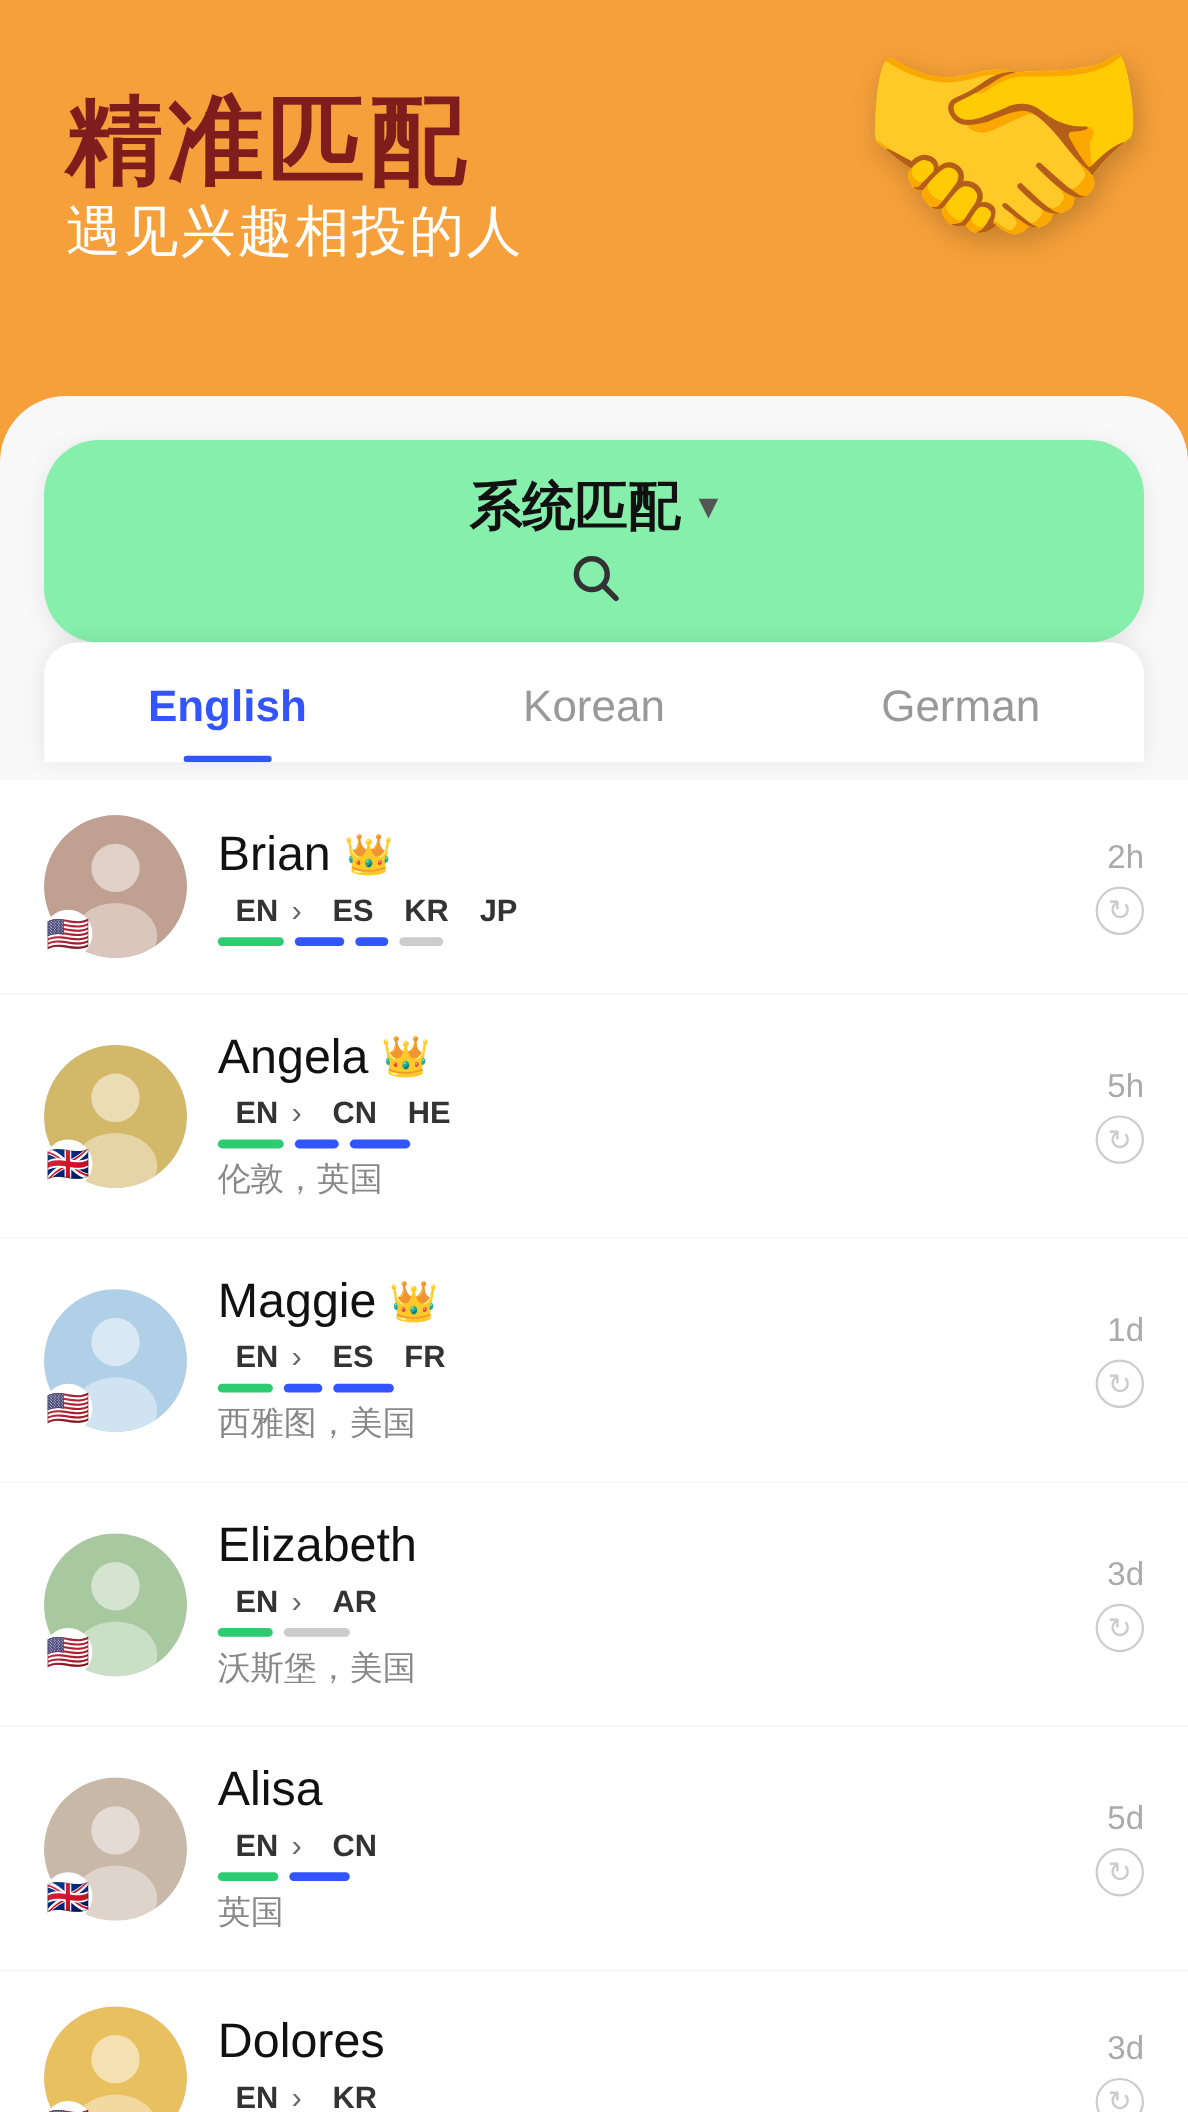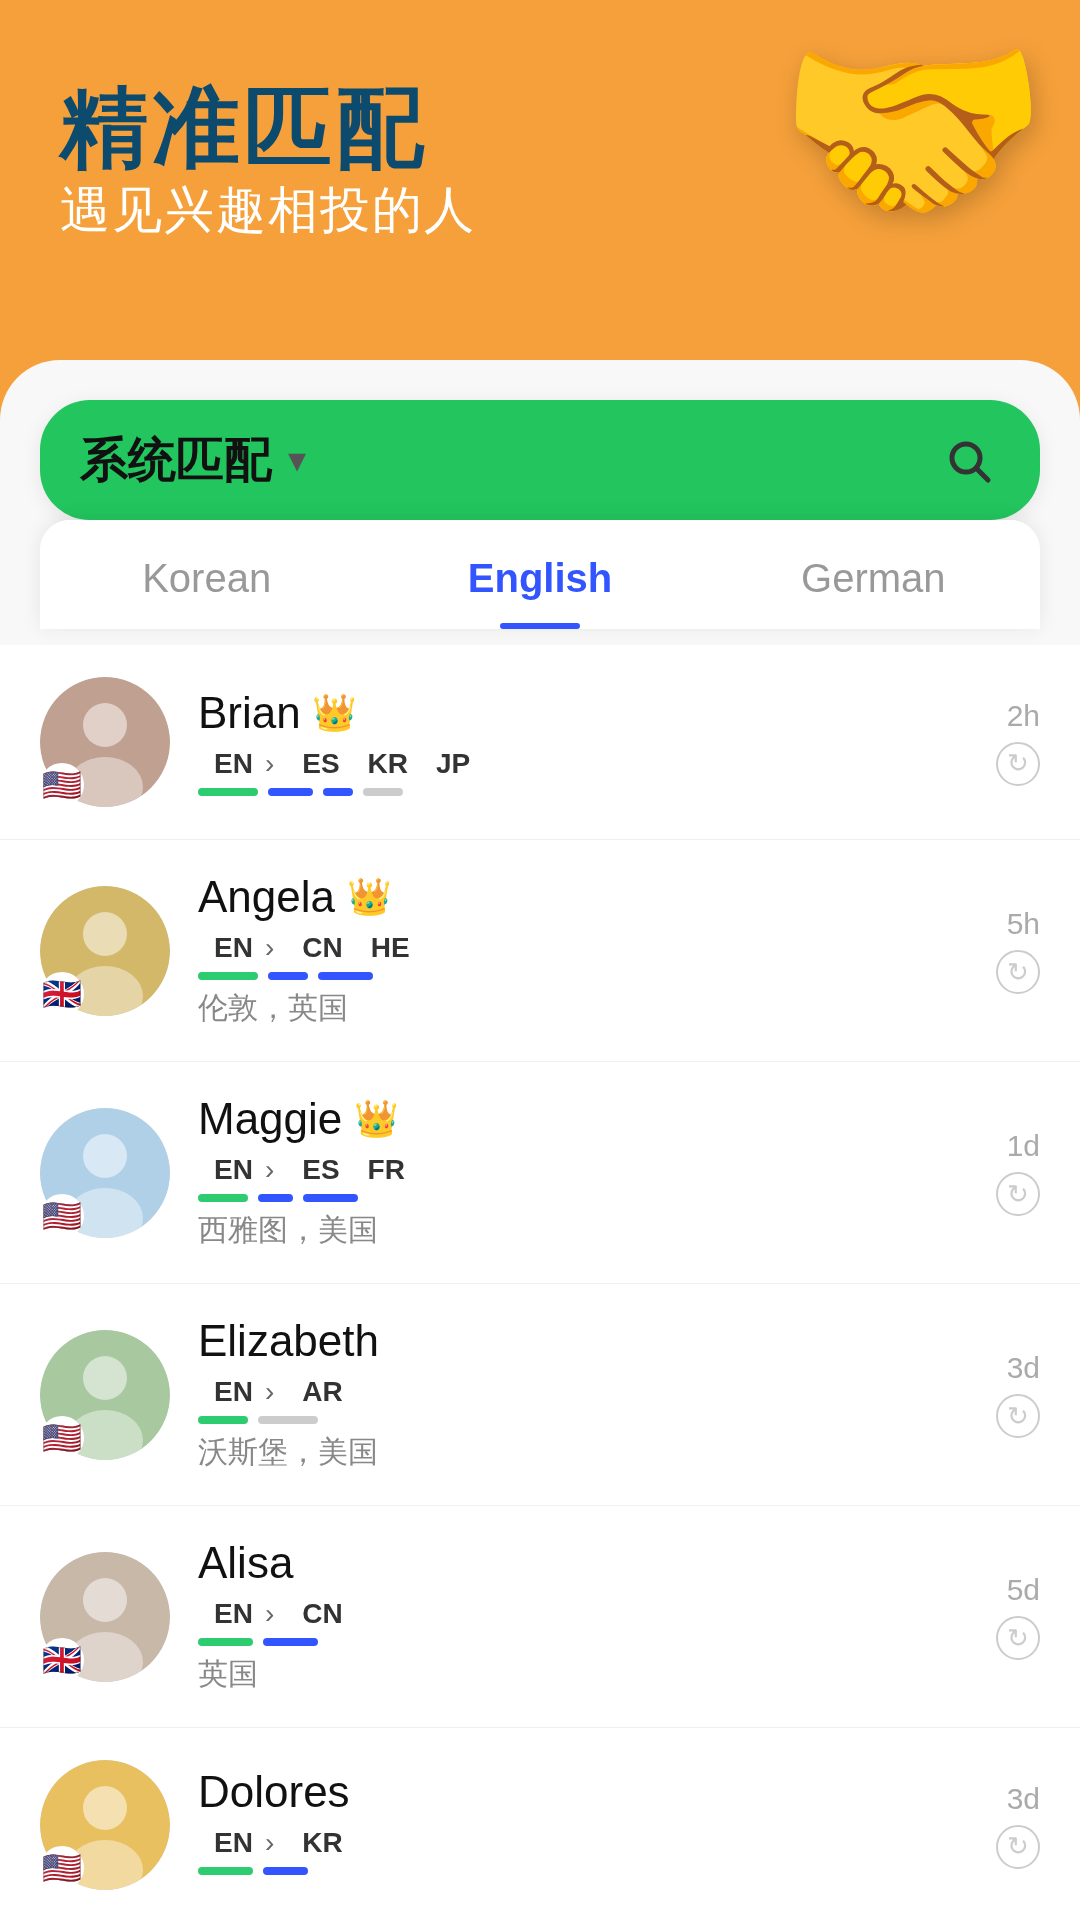--- a/index.html
+++ b/index.html
@@ -14,21 +14,21 @@
 
     .header-area {
       position: relative;
       padding: 80px 60px 40px 60px;
       background: #F5A03A;
       overflow: hidden;
       min-height: 340px;
     }
 
     .header-title {
-      color: #0c4a6e;
+      color: #7f1d1d;
       font-size: 88px;
       font-weight: 900;
       line-height: 1.1;
       letter-spacing: 4px;
     }
 
     .header-subtitle {
       color: white;
       font-size: 50px;
       font-weight: 500;
@@ -45,28 +45,29 @@
 
     .main-card {
       background: #F8F8F8;
       border-radius: 60px 60px 0 0;
       margin-top: 20px;
       min-height: 1560px;
       overflow: hidden;
     }
 
     .search-bar-container {
-      background: #22c55e;
+      background: #86efac;
       border-radius: 50px;
       margin: 40px 40px 0 40px;
       padding: 28px 40px;
       display: flex;
       align-items: center;
       justify-content: space-between;
       box-shadow: 0 4px 20px rgba(0,0,0,0.08);
+      flex-direction: column;
     }
 
     .search-bar-left {
       display: flex;
       align-items: center;
       gap: 16px;
     }
 
     .search-bar-title {
       font-size: 48px;
@@ -297,25 +298,25 @@
     <div class="search-icon-btn">
       <svg class="search-icon-svg" viewBox="0 0 24 24">
         <circle cx="11" cy="11" r="7" stroke="#333" stroke-width="2.5" fill="none"></circle>
         <line x1="16.5" y1="16.5" x2="22" y2="22" stroke="#333" stroke-width="2.5" stroke-linecap="round"></line>
       </svg>
     </div>
   </div>
 
   <div class="tabs-wrapper">
     <div class="tabs-container">
+      <div class="tab-item active">
+        <span>English</span>
+      </div>
       <div class="tab-item">
         <span>Korean</span>
-      </div>
-      <div class="tab-item active">
-        <span>English</span>
       </div>
       <div class="tab-item">
         <span>German</span>
       </div>
     </div>
   </div>
 
   <div class="user-list" id="user-list-container">
 
     <div class="user-item">

